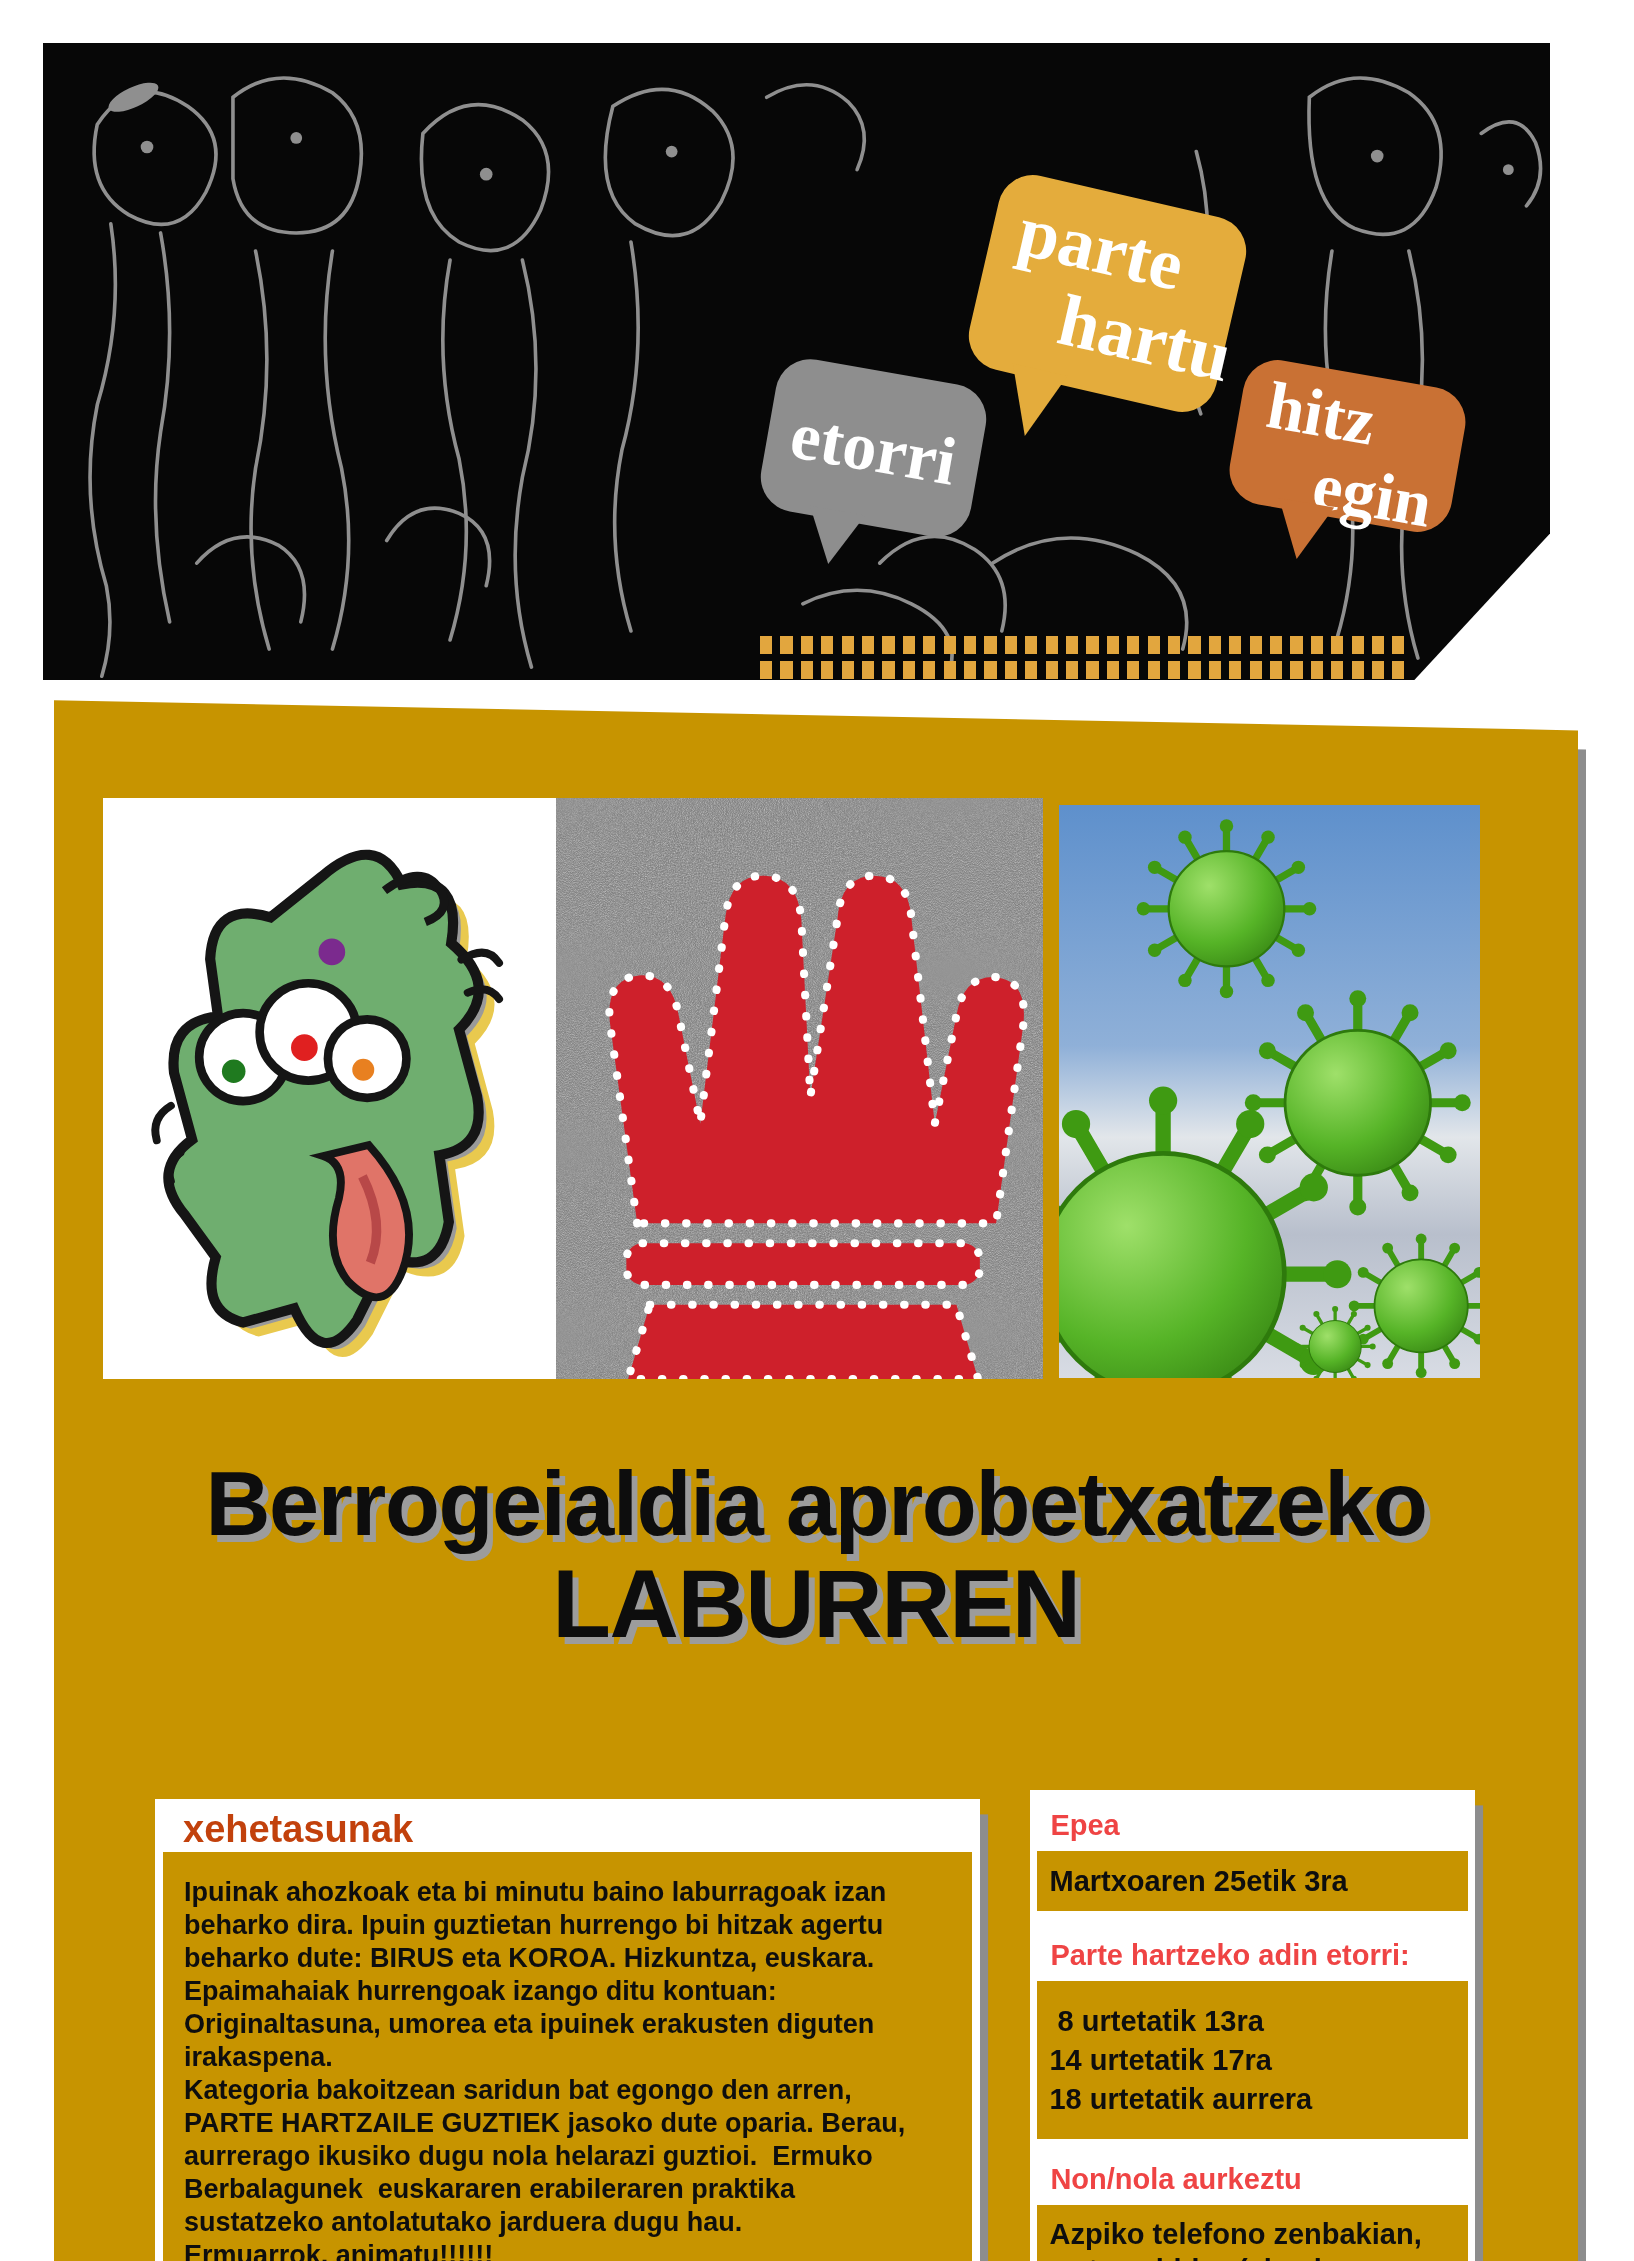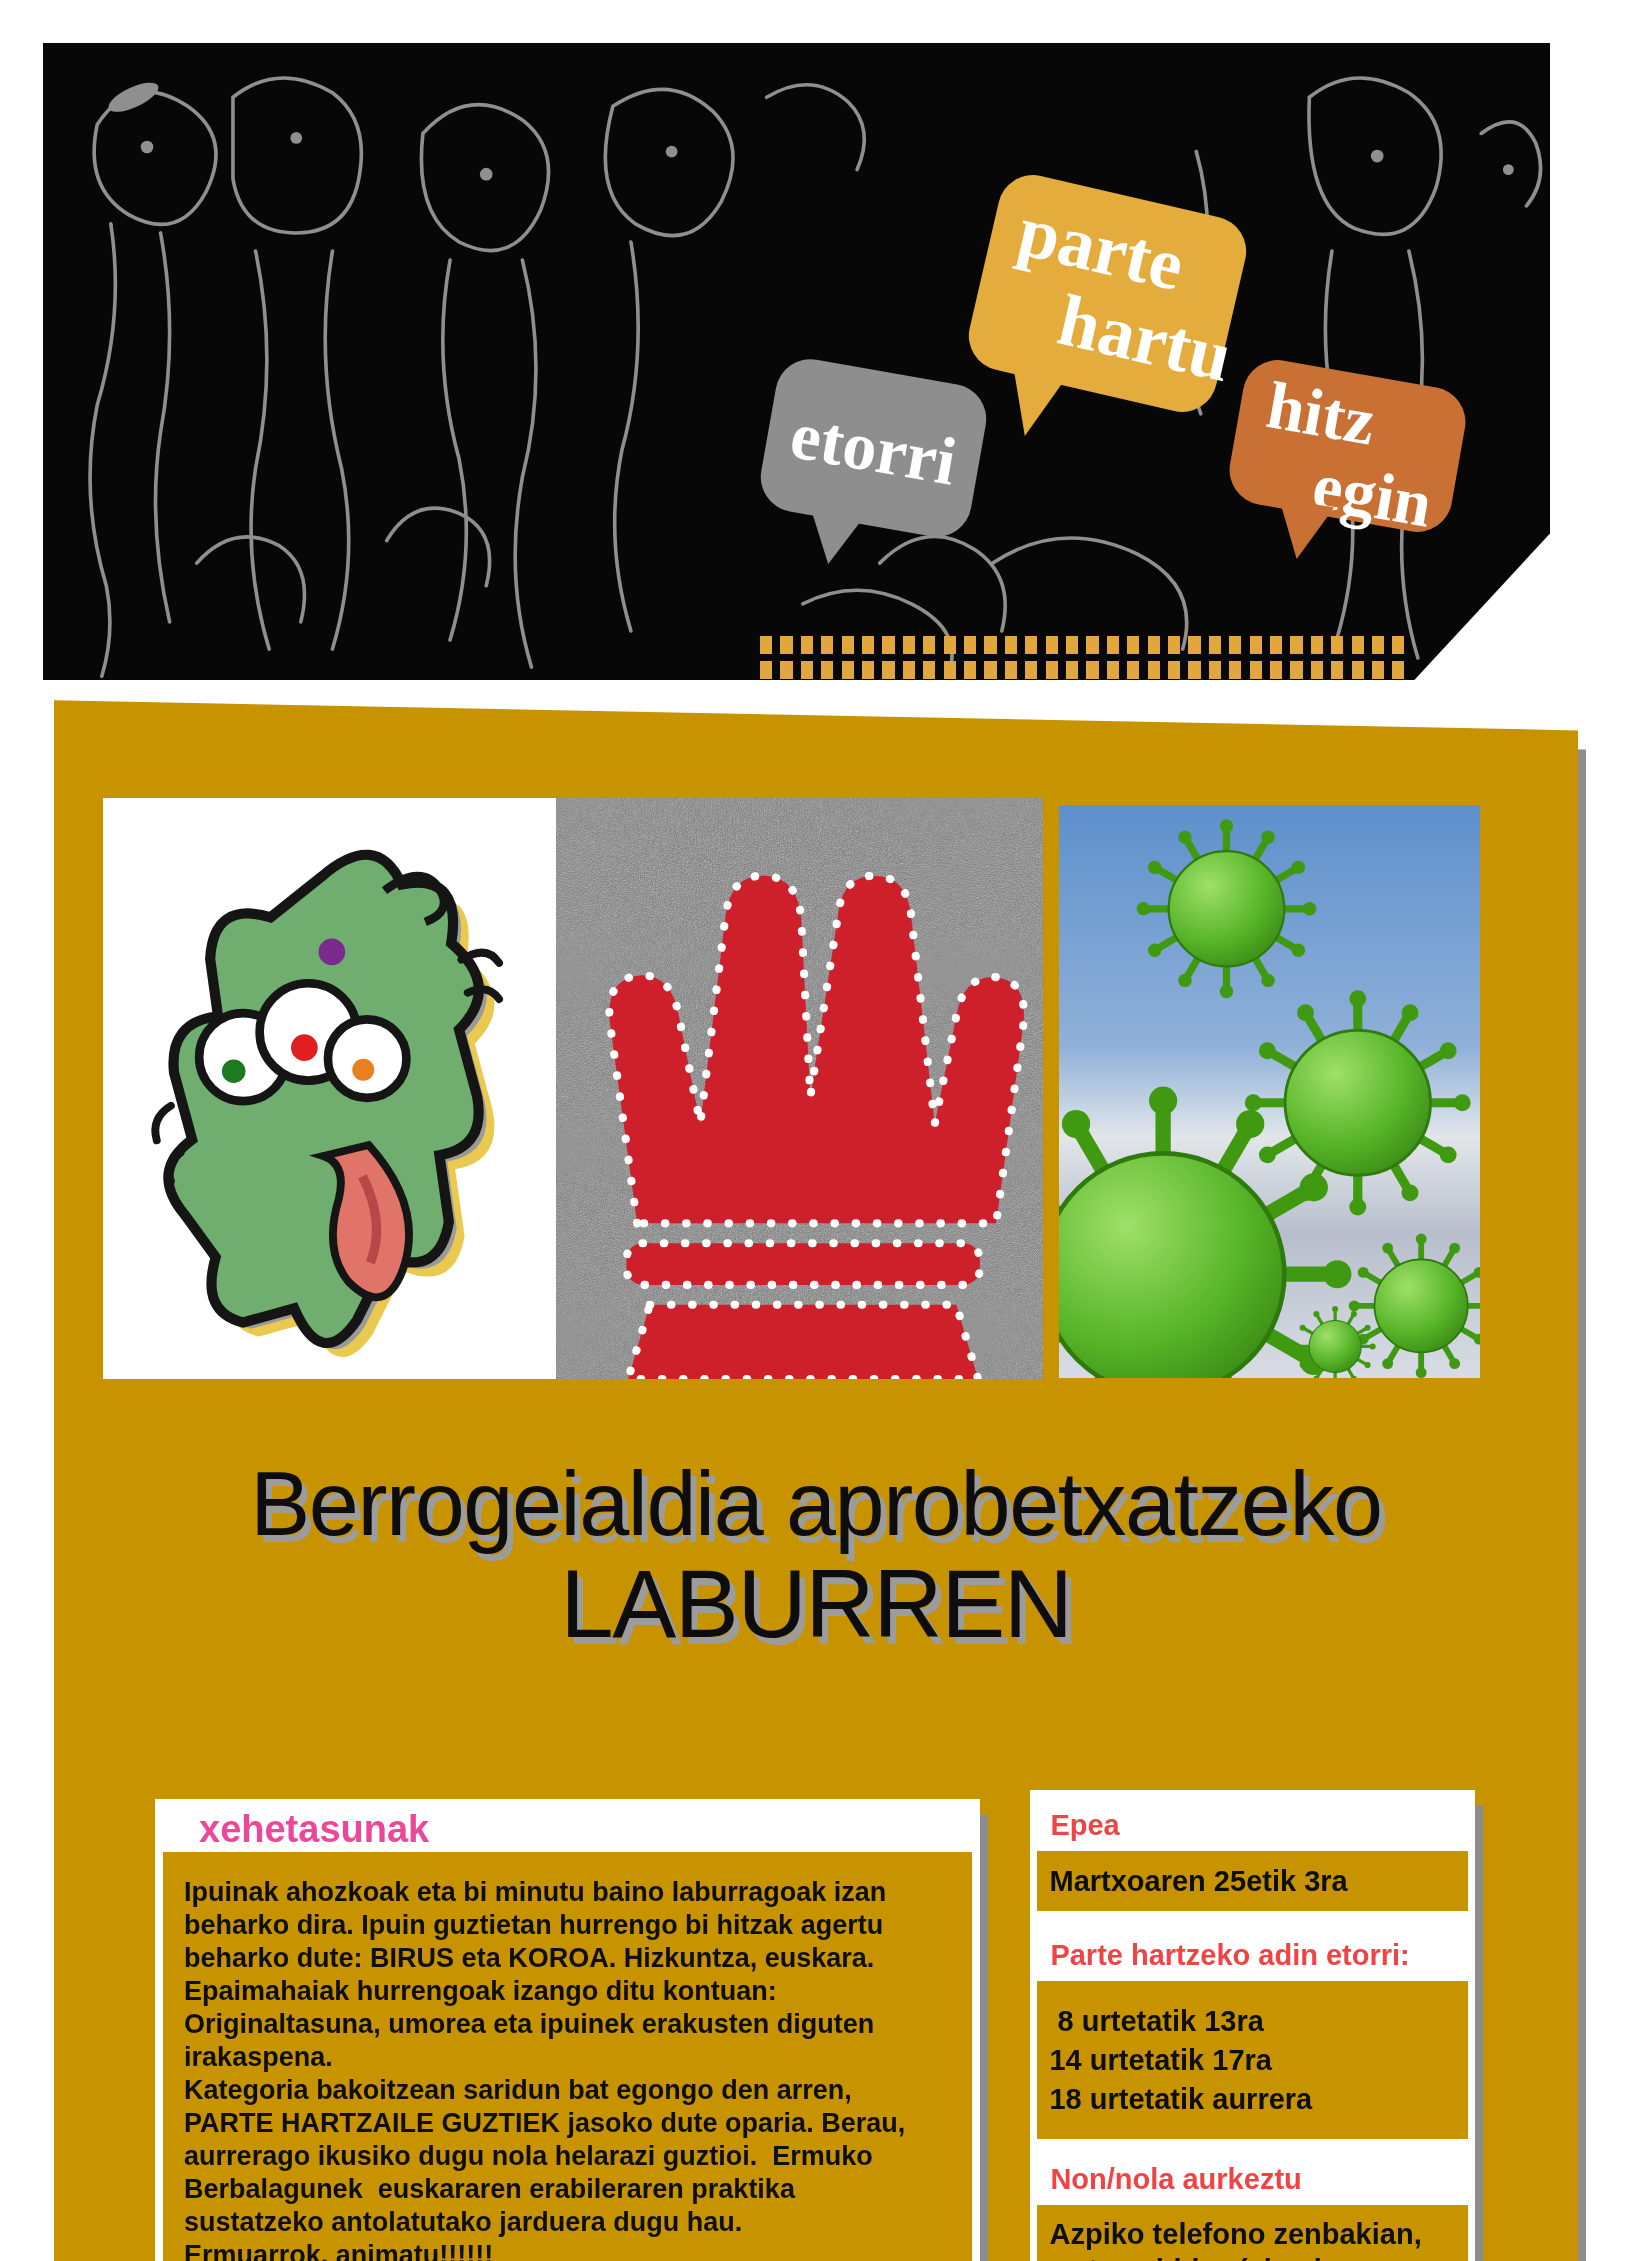--- a/index.html
+++ b/index.html
@@ -41,27 +41,27 @@
     clip-path:polygon(0 0.8%,100% 2.6%,100% 98.4%,0 100%);z-index:1;}
   .gold-panel{position:absolute;left:54px;top:687px;width:1524px;height:1669px;background:var(--gold);
     clip-path:polygon(0 0.8%,100% 2.6%,100% 98.4%,0 100%);z-index:2;}
   .img-frame{position:absolute;top:111px;height:581px;overflow:hidden;}
   .img-creature{left:49px;width:453px;background:#ffffff;}
   .img-crown{left:502px;width:487px;}
   .img-virus{left:1005px;top:118px;width:421px;height:573px;}
   .img-frame svg{width:100%;height:100%;display:block;}
 
   .title-block{position:absolute;left:0;right:0;top:769px;text-align:center;color:#0D0D0D;
-    font-weight:normal;letter-spacing:-1.4px;text-shadow:5.9px 6.8px 0 var(--title-shadow);}
+    font-weight:bold;letter-spacing:-1.4px;text-shadow:5.9px 6.8px 0 var(--title-shadow);}
   .title-l1{font-size:90px;line-height:97px;}
   .title-l2,.title-l3{font-size:96px;line-height:101px;}
 
   .details-box{position:absolute;left:101px;top:1112px;width:825px;height:503px;background:#ffffff;
     box-shadow:8.1px 15.4px 0 var(--box-shadow-gray);}
-  .details-heading{position:absolute;left:44px;top:9px;font-size:38px;font-weight:bold;color:#ec4899;}
+  .details-heading{position:absolute;left:28px;top:9px;font-size:38px;font-weight:bold;color:#c2410c;}
   .details-inner{position:absolute;left:8.1px;right:8.1px;top:53px;bottom:12.7px;background:var(--gold);
     padding:23.5px 19px 0 21px;}
   .details-body{font-size:27px;line-height:33px;font-weight:bold;color:var(--ink);white-space:pre-wrap;}
 
   .info-panel{position:absolute;left:976px;top:1103px;width:445px;height:552px;background:#ffffff;
     box-shadow:8.1px 15.4px 0 var(--box-shadow-gray);display:flex;flex-direction:column;padding:9px 6.8px 0 6.8px;}
   .info-label{font-size:29px;font-weight:bold;color:#ef4444;padding:10px 0 9px 13.6px;}
   .info-box{background:var(--gold);font-size:29px;font-weight:bold;color:var(--ink);
     padding:0 4.5px 0 12.7px;display:flex;align-items:center;white-space:pre-wrap;line-height:39px;}
   .info-box-epea{height:60px;margin-bottom:18px;}

